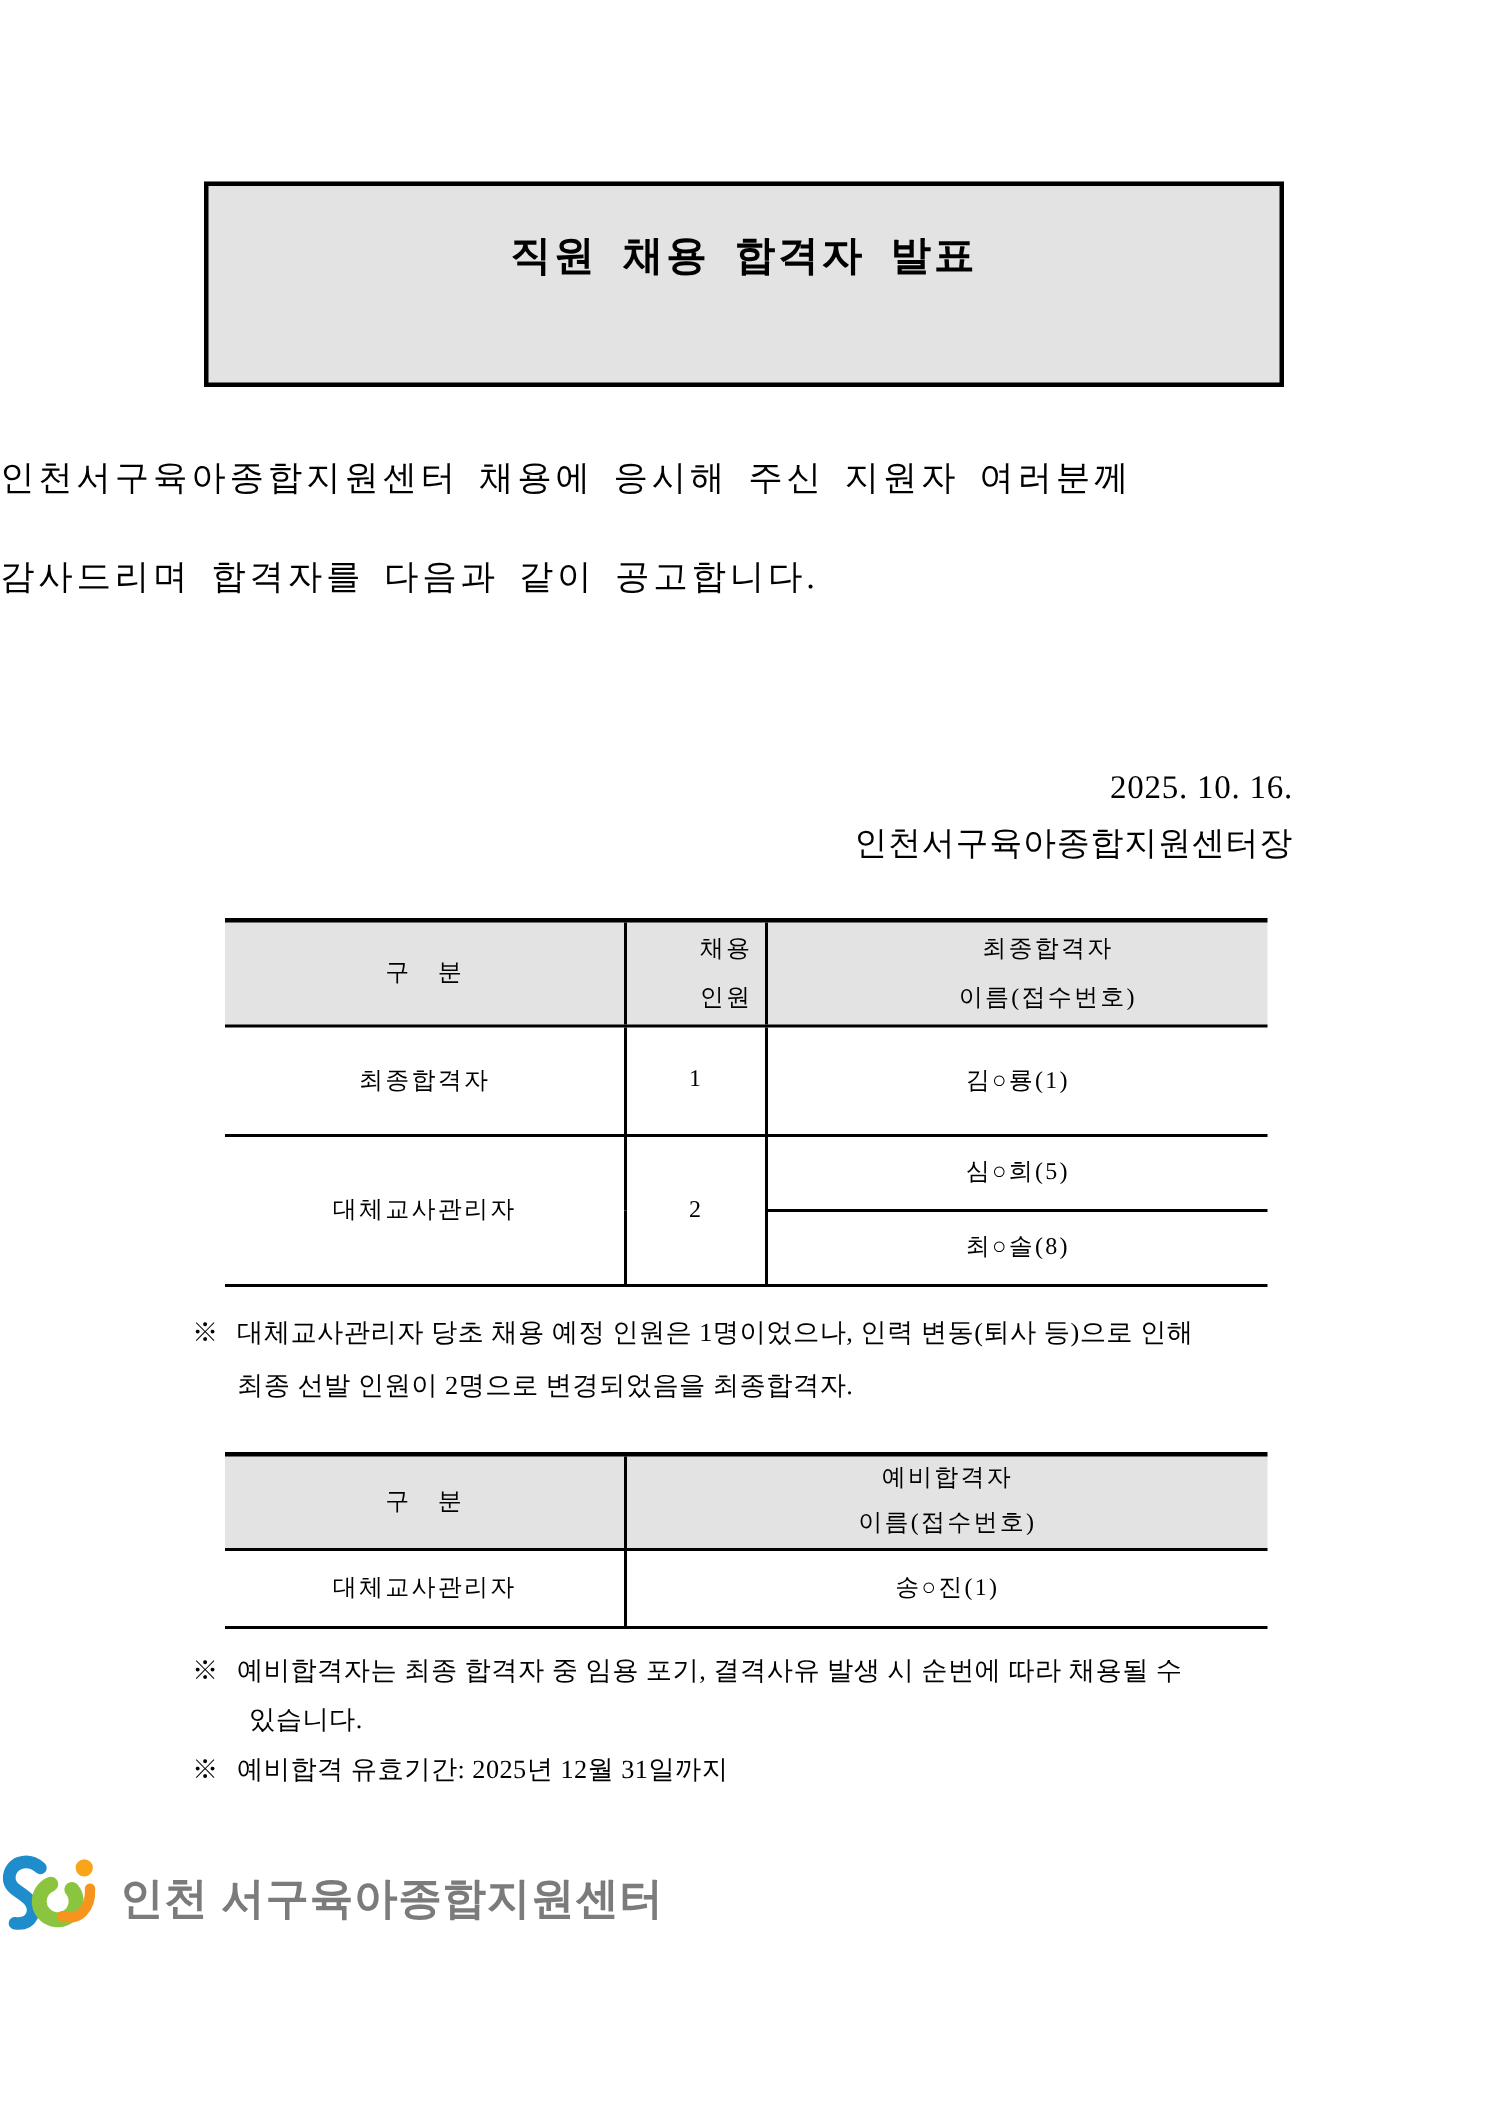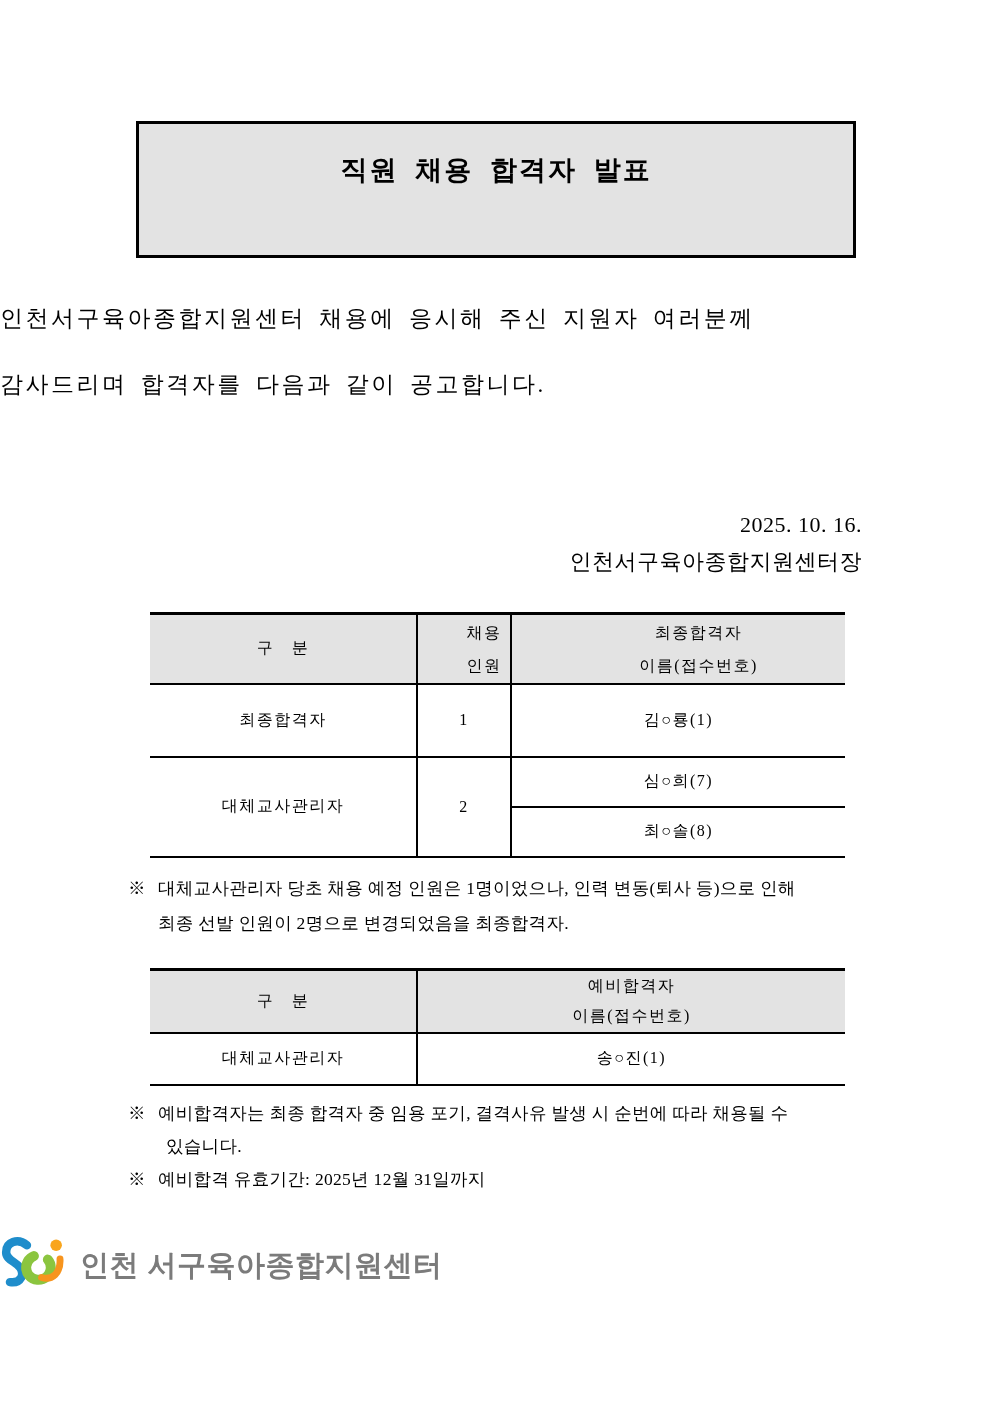--- a/index.html
+++ b/index.html
@@ -158,21 +158,21 @@
     </thead>
     <tbody>
       <tr class="r1">
         <td>최종합격자</td>
         <td class="vl">1</td>
         <td class="vl">김○룡(1)</td>
       </tr>
       <tr class="rsub">
         <td rowspan="2">대체교사관리자</td>
         <td rowspan="2" class="vl">2</td>
-        <td class="vl">심○희(7)</td>
+        <td class="vl">심○희(5)</td>
       </tr>
       <tr class="rsub">
         <td class="vl">최○솔(8)</td>
       </tr>
     </tbody>
   </table>
 
   <div class="note note-1">
     <span class="marker">※</span>
     <div class="note-text">

